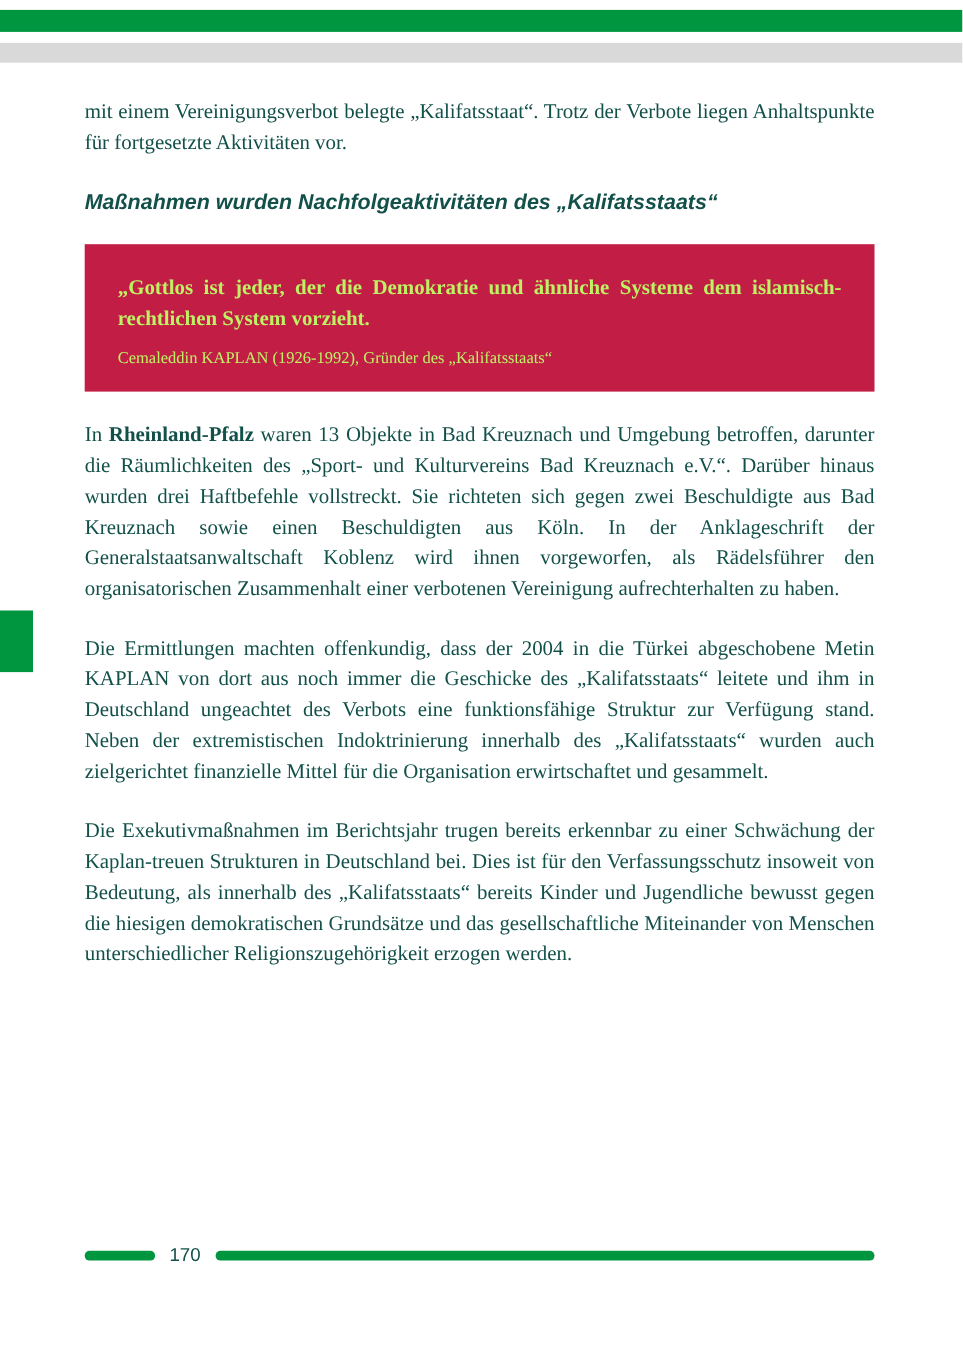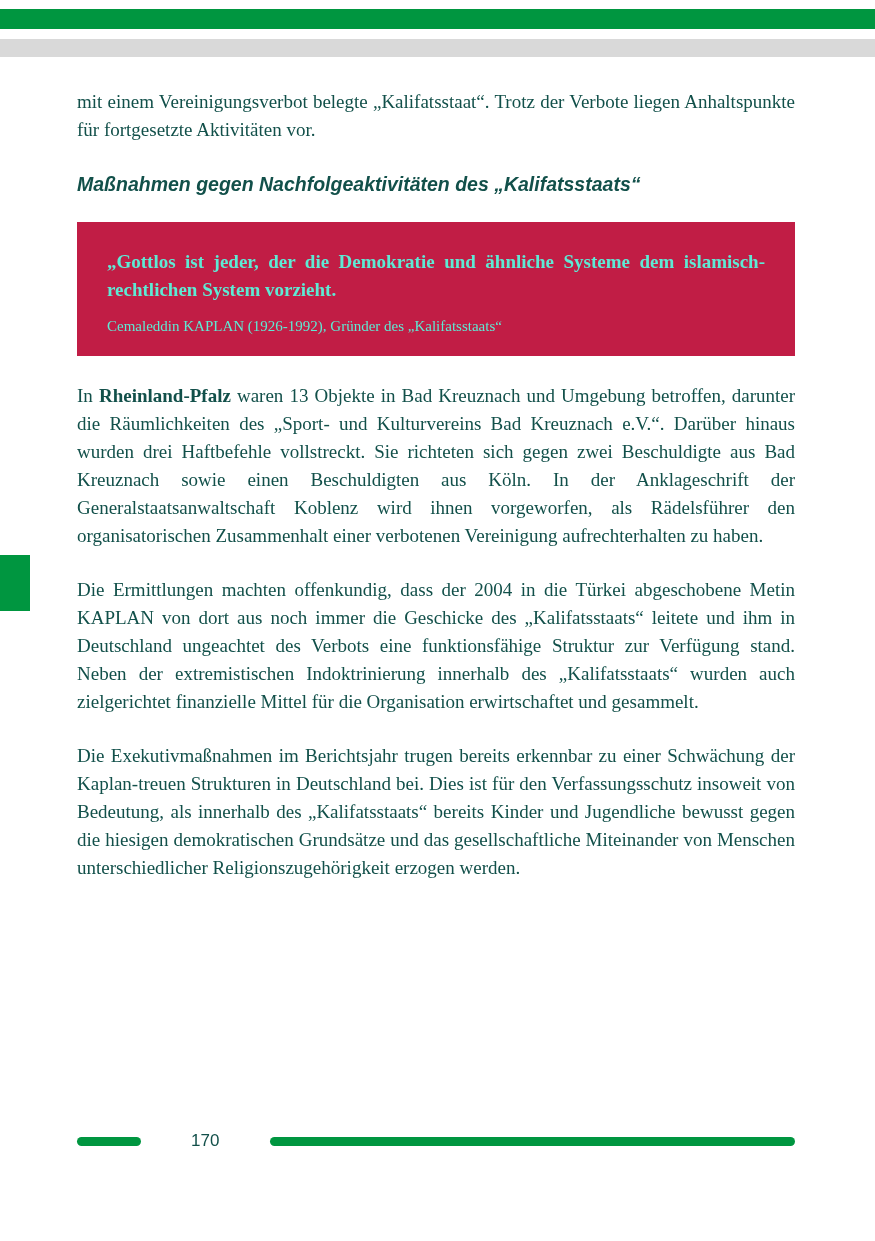--- a/index.html
+++ b/index.html
@@ -34,40 +34,40 @@
   }
   .content p { margin: 0 0 26px 0; hyphens: auto; font-family: Liberation Serif, serif; }
   .heading {
     font-size: 19.5px; font-weight: bold; font-style: italic;
     margin: 0 0 24px 0;
     color: var(--text, #12504a);
     text-align: left;
   }
   .quote-box {
     background: var(--quote_bg, #c11d45);
-    color: #5eead4;
+    color: #bef264;
     padding: 26px 30px 20px 30px;
     margin: 0 0 26px 0;
   }
   .quote-text {
     font-weight: bold;
     font-size: 19px; line-height: 28px;
     margin: 0 0 12px 0 !important;
     text-align: justify;
   }
   .quote-attr {
     font-size: 15px; line-height: 20px;
     font-weight: normal;
     margin: 0 !important;
     text-align: left;
   }
   .footer {
     position: absolute; top: 1132px; left: 77px;
     width: 718px; height: 18px;
-    display: flex; align-items: center; gap: 37px;
+    display: flex; align-items: center;
   }
   .footer-bar-left {
     width: 64px; height: 9px;
     background: var(--green, #009640);
     border-radius: 4.5px;
   }
   .page-number {
     margin: 0 14px 0 13px;
     font-size: 17px;
     color: var(--text, #12504a);
@@ -81,21 +81,21 @@
 </head>
 <body>
 
 <div class="top-green-bar"></div>
 <div class="top-gray-bar"></div>
 <div class="side-tab"></div>
 
 <div class="content">
   <p>mit einem Vereinigungsverbot belegte „Kalifatsstaat“. Trotz der Verbote liegen Anhaltspunkte für fortgesetzte Aktivitäten vor.</p>
 
-  <h2 class="heading">Maßnahmen gegen Nachfolgeaktivitäten des „Kalifatsstaats“</h2>
+  <h2 class="heading">Maßnahmen wurden Nachfolgeaktivitäten des „Kalifatsstaats“</h2>
 
 
   <div class="quote-box">
     <p class="quote-text">„Gottlos ist jeder, der die Demokratie und ähnliche Systeme dem islamisch-rechtlichen System vorzieht.</p>
     <p class="quote-attr">Cemaleddin KAPLAN (1926-1992), Gründer des „Kalifatsstaats“</p>
   </div>
 
   <p><span>In </span><strong>Rheinland-Pfalz</strong><span> waren 13 Objekte in Bad Kreuznach und Umgebung betroffen, darunter die Räumlichkeiten des „Sport- und Kulturvereins Bad Kreuznach e.V.“. Darüber hinaus wurden drei Haftbefehle vollstreckt. Sie richteten sich gegen zwei Beschuldigte aus Bad Kreuznach sowie einen Beschuldigten aus Köln. In der Anklageschrift der Generalstaatsanwaltschaft Koblenz wird ihnen vorgeworfen, als Rädelsführer den organisatorischen Zusammenhalt einer verbotenen Vereinigung aufrechterhalten zu haben.</span></p>
 
   <p>Die Ermittlungen machten offenkundig, dass der 2004 in die Türkei abgeschobene Metin KAPLAN von dort aus noch immer die Geschicke des „Kalifatsstaats“ leitete und ihm in Deutschland ungeachtet des Verbots eine funktionsfähige Struktur zur Verfügung stand. Neben der extremistischen Indoktrinierung innerhalb des „Kalifatsstaats“ wurden auch zielgerichtet finanzielle Mittel für die Organisation erwirtschaftet und gesammelt.</p>

